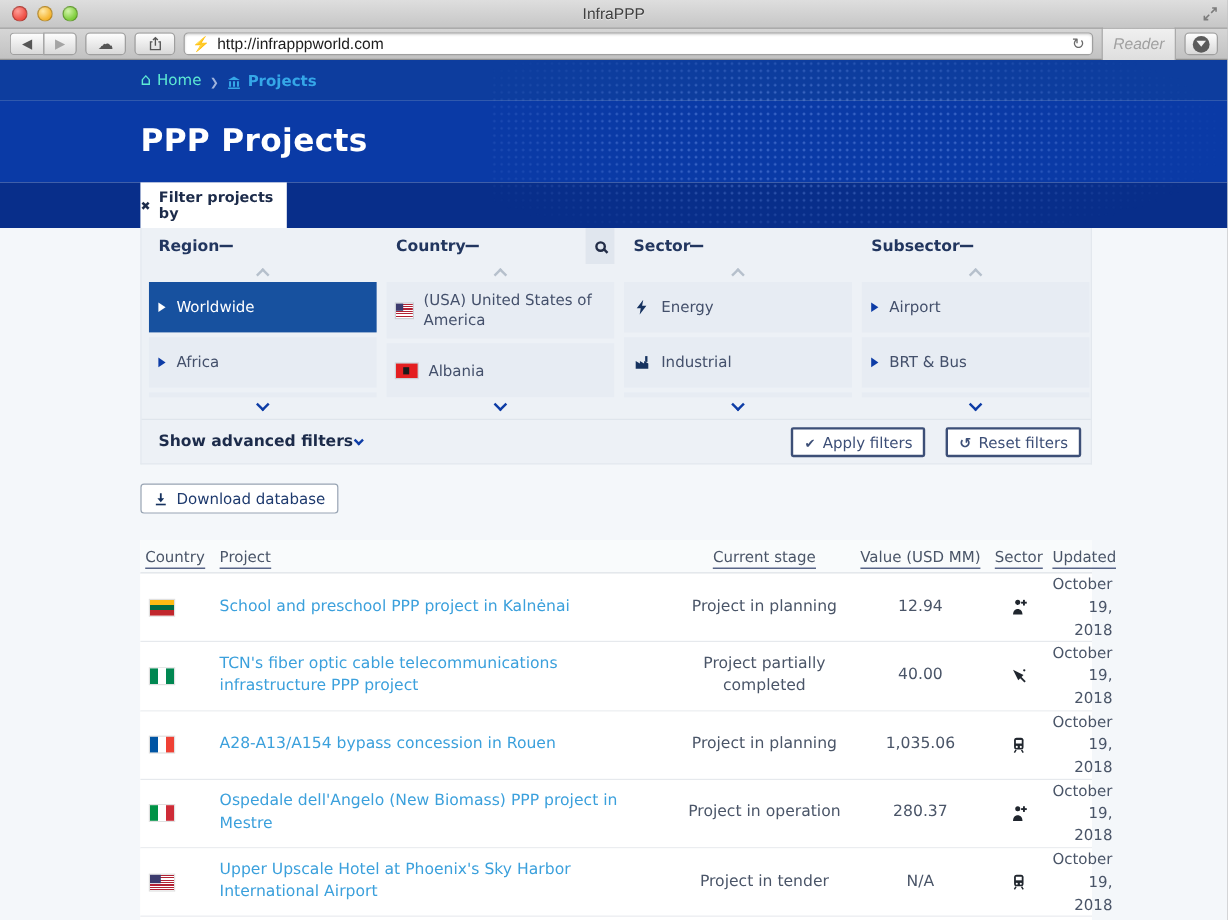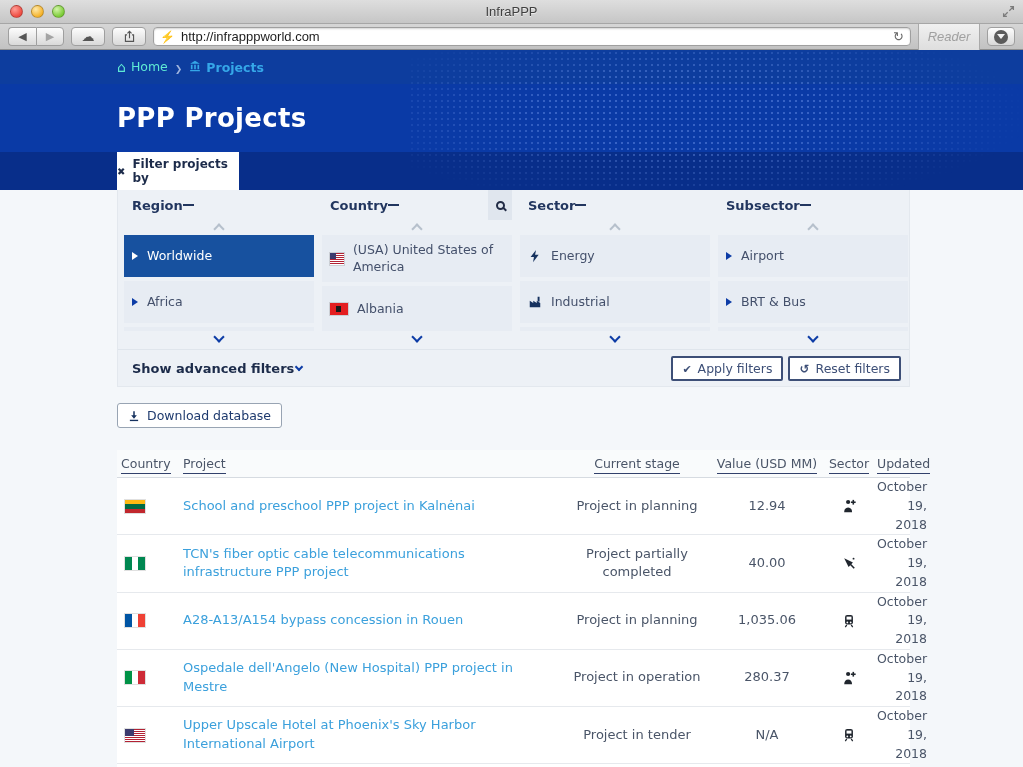--- a/index.html
+++ b/index.html
@@ -55,21 +55,21 @@
   .hero-band3 { background:#082e8a; height:38px; }
   .hero::after { content:""; position:absolute; top:0; bottom:0; left:40%; right:0;
     background-image:radial-gradient(rgba(140,175,255,.35) 1px, transparent 1.3px);
     background-size:6px 6px; pointer-events:none;
     -webkit-mask-image:radial-gradient(ellipse 75% 90% at 45% 45%, #000 30%, transparent 75%);
             mask-image:radial-gradient(ellipse 75% 90% at 45% 45%, #000 30%, transparent 75%); }
   .crumbs { display:flex; align-items:center; gap:7px; font-size:12.5px; color:#c6d2ea; }
   .crumbs .sep::before { content:"❯"; font-size:9px; color:#9fb4dd; }
   .crumb-home { display:flex; align-items:flex-start; gap:5px; color:#5eead4; }
   .home-ic::before { content:"⌂"; font-size:14px; }
-  .crumb-proj { display:flex; align-items:flex-start; gap:5px; color:#35a7e8; font-weight:bold; }
+  .crumb-proj { display:flex; align-items:flex-end; gap:5px; color:#35a7e8; font-weight:bold; }
   .page-title { color:#fff; font-size:26px; font-weight:bold; letter-spacing:.3px; }
   .tab { position:relative; z-index:2; width:122px; height:38px; background:#fff;
     display:flex; align-items:center; justify-content:center; gap:7px;
     font-size:12px; font-weight:bold; color:#1c2b4a; }
   .x-ic::before { content:"✖"; font-size:10px; }
 
   
   .panel { background:#edf1f6; border:1px solid #e3e8ee; border-top:none; }
   .pgrid { display:grid; grid-template-columns:190px 190px 190px 190px; column-gap:8px; padding:0 6px; }
   .phead { height:30px; align-items:center; }
@@ -93,21 +93,21 @@
   .tri { width:0; height:0; border-left:6px solid #0d3ca6; border-top:4px solid transparent;
     border-bottom:4px solid transparent; flex:0 0 auto; }
   .litem.selected .tri { border-left-color:#fff; }
   .sic { width:14px; height:14px; color:#16325f; flex:0 0 auto; }
 
   .pfoot { border-top:1px solid #dfe5ec; height:37px; display:flex; align-items:center;
     padding:0 8px 0 14px; }
   .adv { display:flex; align-items:center; gap:2px; font-size:13px; font-weight:bold; color:#1c2b4a; }
   .cv-sm { width:6px; height:6px; border-right:2.5px solid #0d3ca6; border-bottom:2.5px solid #0d3ca6;
     transform:rotate(45deg); margin-top:-3px; }
-  .pf-btns { margin-left:auto; display:flex; gap:5px; }
+  .pf-btns { margin-left:auto; display:flex; gap:17px; }
   .obtn { background:#fff; border:2px solid #3d4f77; border-radius:2px; color:#3d4f77;
     font-size:12.5px; height:25px; display:flex; align-items:center; gap:6px; padding:0 9px; }
   .check-ic::before { content:"✔"; font-size:11px; }
   .reset-ic::before { content:"↺"; font-size:12px; font-weight:bold; }
 
   .dl-db { margin-top:16px; background:#fff; border:1px solid #98a4b3; border-radius:3px;
     height:25px; display:inline-flex; align-items:center; gap:7px; padding:0 10px;
     font-size:12.5px; color:#1e3a6e; }
   .dl-db .sic { width:12px; height:12px; }
 
@@ -427,21 +427,21 @@
             <use href="#icon-transport"></use>
           </svg>
         <div class="upd">
             <div>October 19,</div>
             <div>2018</div>
           </div>
       </div>
 
       <div class="trow drow">
         <span class="flag" data-flag="it"></span>
-        <a class="plink">Ospedale dell'Angelo (New Hospital) PPP project in Mestre</a>
+        <a class="plink">Ospedale dell'Angelo (New Biomass) PPP project in Mestre</a>
         <div class="stage c-center">Project in operation</div>
         <div class="val c-center">280.37</div>
         <svg class="glyph">
             <use href="#icon-health"></use>
           </svg>
         <div class="upd">
             <div>October 19,</div>
             <div>2018</div>
           </div>
       </div>

